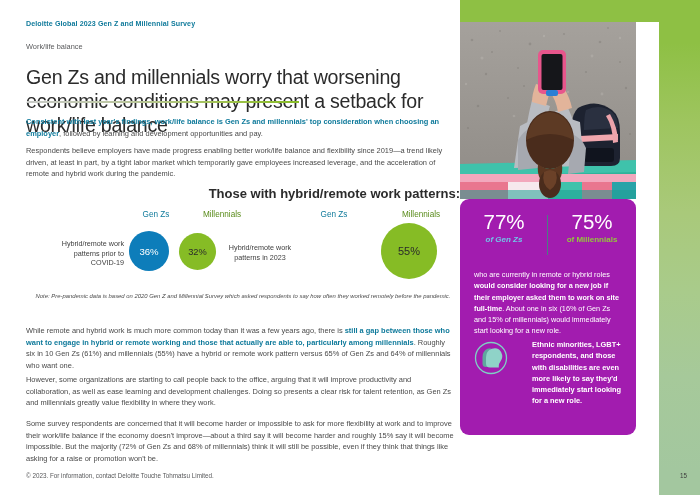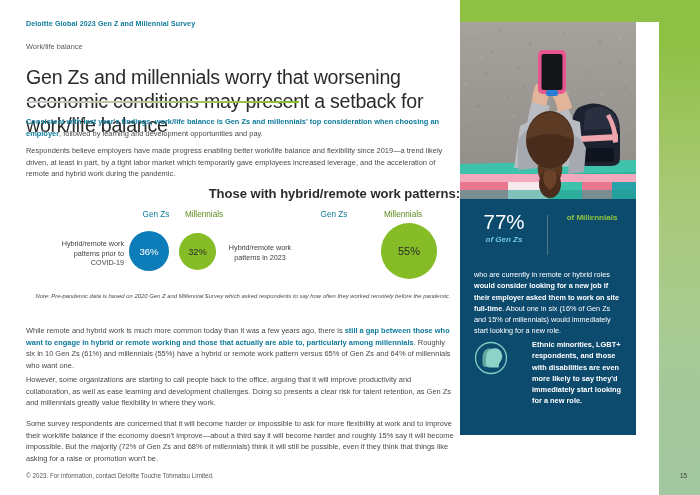--- a/index.html
+++ b/index.html
@@ -55,21 +55,21 @@
   
   .chart{position:absolute;left:0;top:186px;width:434px;height:130px;}
   .chart-title{
     position:absolute;left:0;top:0;width:434px;text-align:right;
     font-size:13px;font-weight:bold;color:#2b2b2b;
   }
   .grp-label{
     position:absolute;font-size:8.2px;font-weight:normal;text-align:center;
   }
   .lbl-blue{color:#0f7a9b;}
-  .lbl-green{color:#5a8c1b;}
+  .lbl-green{color:#5a8c1b;padding-left:18px;}
 
   .cat-label{
     position:absolute;font-size:7.2px;color:#3d3d3d;line-height:1.35;
     text-align:right;
   }
   .cat-label.c2{text-align:center;}
 
   .bubble{
     position:absolute;border-radius:50%;
     display:flex;align-items:center;justify-content:center;
@@ -85,21 +85,22 @@
 
   
   .photo{
     position:absolute;left:460px;top:22px;width:176px;height:177px;
     overflow:hidden;background:#9b9894;
   }
   .photo svg{display:block;}
 
   .darkcard{
     position:absolute;left:460px;top:199px;width:176px;height:236px;
-    background:#0c4a6e;
+    background:#a21caf;
+    border-radius:9px;
   }
   .stats{position:absolute;left:0;top:12px;width:176px;height:52px;}
   .stat{position:absolute;top:0;width:80px;text-align:center;}
   .stat .num{font-size:20.5px;color:#ffffff;line-height:1.05;font-weight:normal;}
   .stat .cap{font-size:8px;margin-top:2px;font-weight:bold;}
   .cap-blue{color:#6fc7e8;font-style:italic;}
   .cap-green{color:#93c73d;}
   .stat-div{
     position:absolute;left:87px;top:4px;width:1px;height:40px;background:#4c7b83;
   }
@@ -272,20 +273,21 @@
 
   <div class="darkcard">
 
     <div class="stats">
       <div class="stat" style="left:4px;">
         <div class="num">77%</div>
         <div class="cap cap-blue">of Gen Zs</div>
       </div>
       <div class="stat-div"></div>
       <div class="stat" style="left:92px;">
+        <div class="num">75%</div>
         <div class="cap cap-green">of Millennials</div>
       </div>
     </div>
 
     <div class="dark-para">
       <span>who are currently in remote or hybrid roles </span><b>would consider looking for a new job if their employer asked them to work on site full-time</b><span>. About one in six (16% of Gen Zs and 15% of millennials) would immediately start looking for a new role.</span>
     </div>
 
     <div class="callout">
       <span class="callout-icon">

